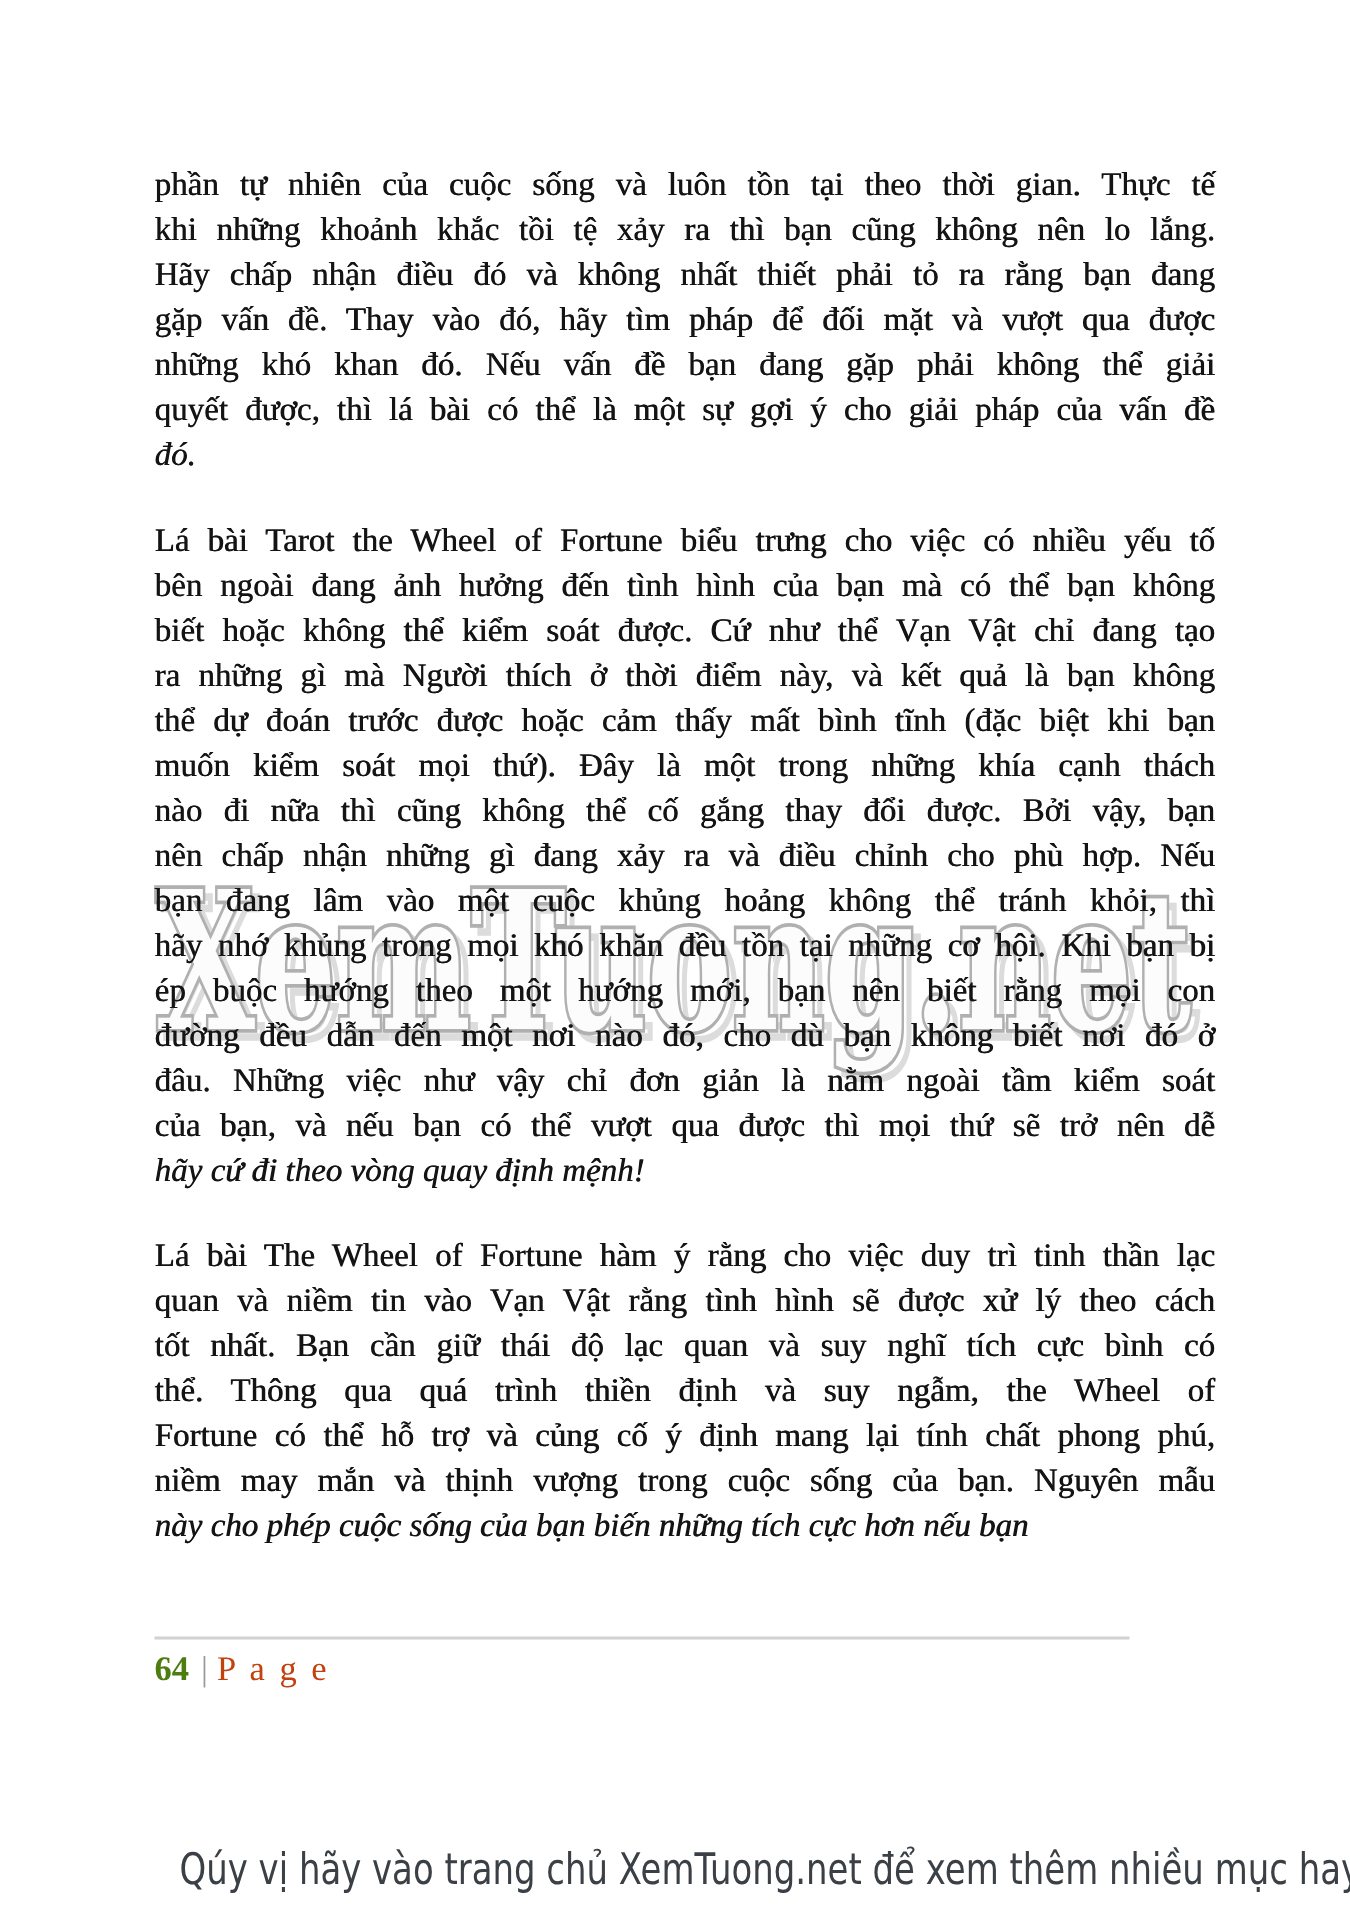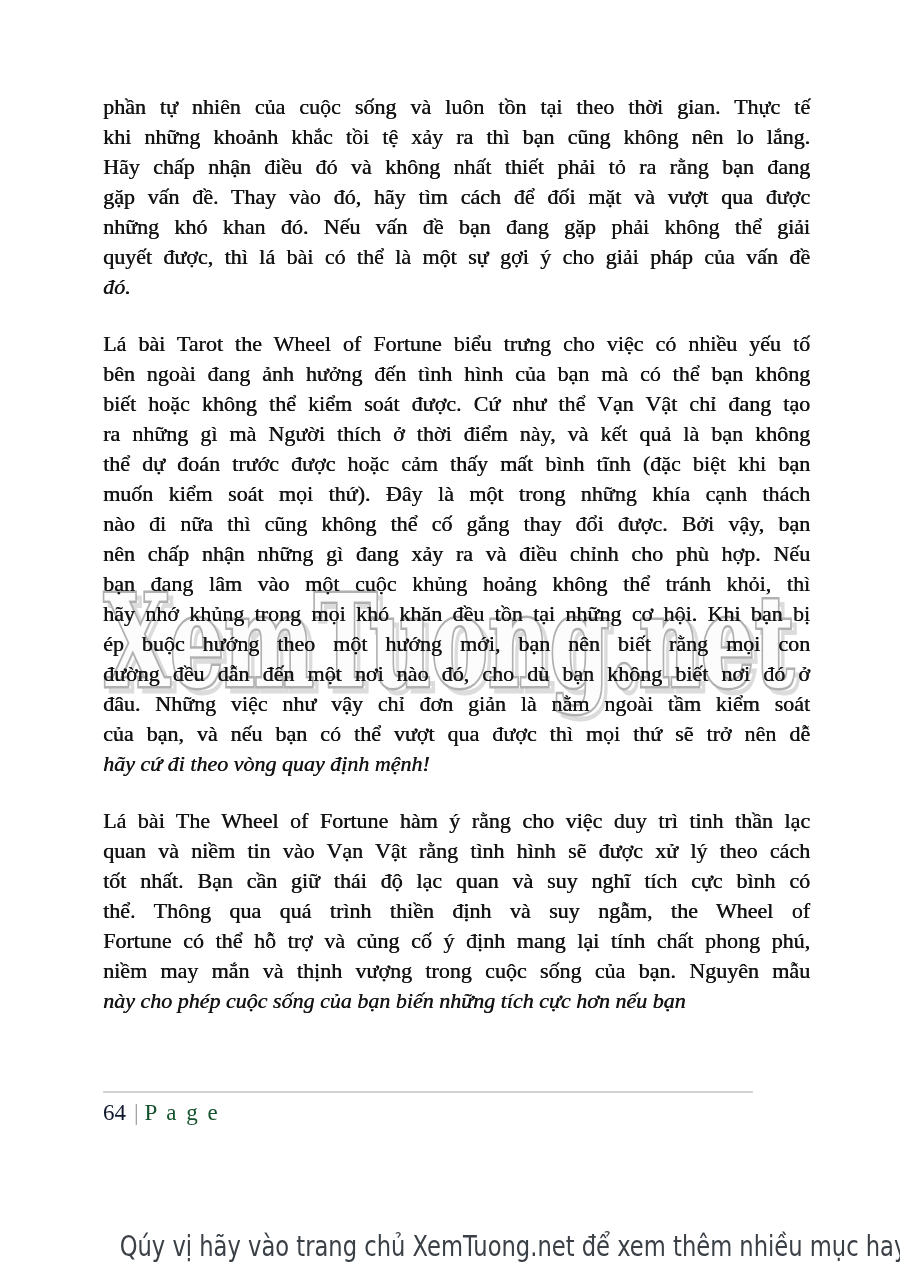--- a/index.html
+++ b/index.html
@@ -41,43 +41,43 @@
   
   .content {
     position: absolute;
     left: 103px; top: 92px;
     width: 707px;
     z-index: 2;
     color: #141414;
     font-size: 22px;
     text-shadow: 0.4px 0 0 currentColor; 
   }
-  .para { margin: 0 0 27px 0; }
+  .para { margin: 16px 0 27px 0; }
   .line {
     line-height: 30px;
     text-align: justify;
     text-align-last: justify;
     white-space: normal;
   }
   .para .line:last-child { text-align-last: left; font-style: italic; }
 
   
   .pagefoot {
     position: absolute;
     left: 103px; top: 1091px;
     width: 650px;
     border-top: 2px solid #d2d2d2;
     padding-top: 7px;
     z-index: 2;
     font-size: 23px;
     white-space: nowrap;
   }
-  .pnum { font-weight: normal; color: #0f172a; }
+  .pnum { font-weight: bold; color: #4d7c0f; }
   .psep { color: #9a9a9a; margin: 0 6px 0 8px; }
-  .plabel { color: #14532d; letter-spacing: 2px; }
+  .plabel { color: #c2410c; letter-spacing: 2px; }
 
   
   .banner {
     position: absolute;
     left: 0; right: 0; top: 1226px;
     text-align: center;
     z-index: 2;
   }
   .banner-inner {
     display: inline-block;
@@ -102,21 +102,21 @@
 
   <div class="content">
     <div class="para">
 
         <div class="line">phần tự nhiên của cuộc sống và luôn tồn tại theo thời gian. Thực tế</div>
 
         <div class="line">khi những khoảnh khắc tồi tệ xảy ra thì bạn cũng không nên lo lắng.</div>
 
         <div class="line">Hãy chấp nhận điều đó và không nhất thiết phải tỏ ra rằng bạn đang</div>
 
-        <div class="line">gặp vấn đề. Thay vào đó, hãy tìm cách để đối mặt và vượt qua được</div>
+        <div class="line">gặp vấn đề. Thay vào đó, hãy tìm pháp để đối mặt và vượt qua được</div>
 
         <div class="line">những khó khan đó. Nếu vấn đề bạn đang gặp phải không thể giải</div>
 
         <div class="line">quyết được, thì lá bài có thể là một sự gợi ý cho giải pháp của vấn đề</div>
 
         <div class="line">đó.</div>
       </div>
     <div class="para">
 
         <div class="line">Lá bài Tarot the Wheel of Fortune biểu trưng cho việc có nhiều yếu tố</div>

